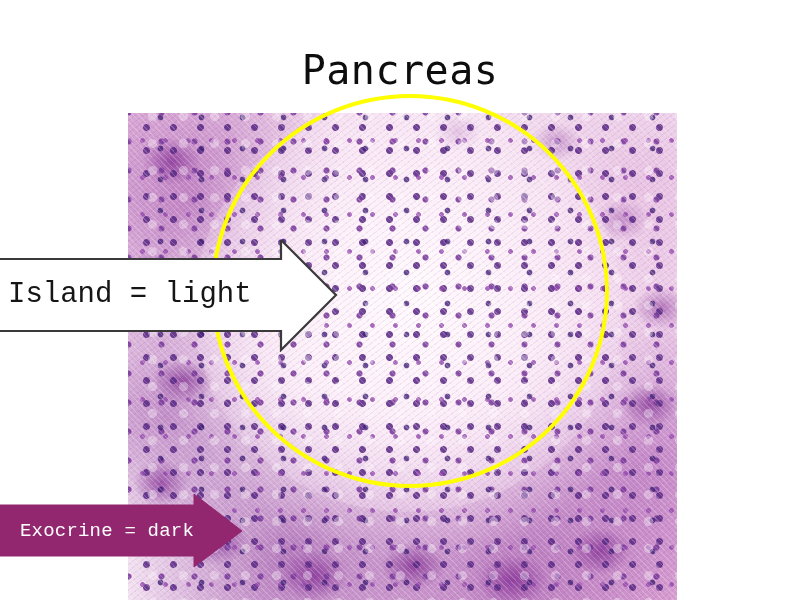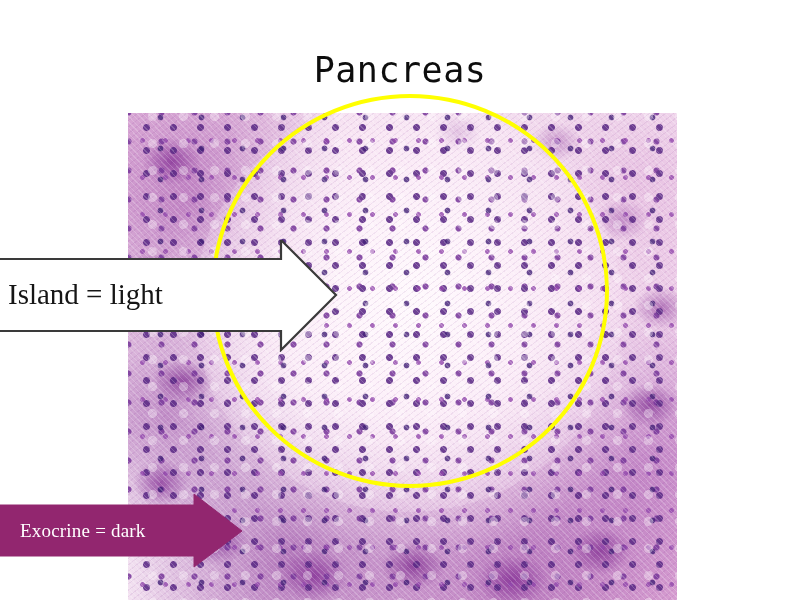--- a/index.html
+++ b/index.html
@@ -22,21 +22,21 @@
   }
 
   
   #slide-title {
     position: absolute;
     left: 0;
     top: 48px;
     width: 800px;
     text-align: center;
     font-family: "DejaVu Sans Mono", "Liberation Mono", monospace;
-    font-size: 35px;
+    font-size: 40px;
     line-height: 44px;
     font-weight: 400;
     color: #0d0d0d;
     letter-spacing: 0.5px;
     white-space: nowrap;
   }
 
   
   #micrograph {
     position: absolute;
@@ -147,21 +147,21 @@
 
   
   .arrow-callout {
     position: absolute;
     display: flex;
     align-items: center;
     box-sizing: border-box;
   }
   .arrow-label {
     white-space: nowrap;
-    font-family: Liberation Serif, serif;
+    font-family: Liberation Mono, monospace;
     text-align: center;
   }
 
   
   #arrow-island {
     left: -2px;
     top: 240px;
     width: 340px;
     height: 112px;
   }

